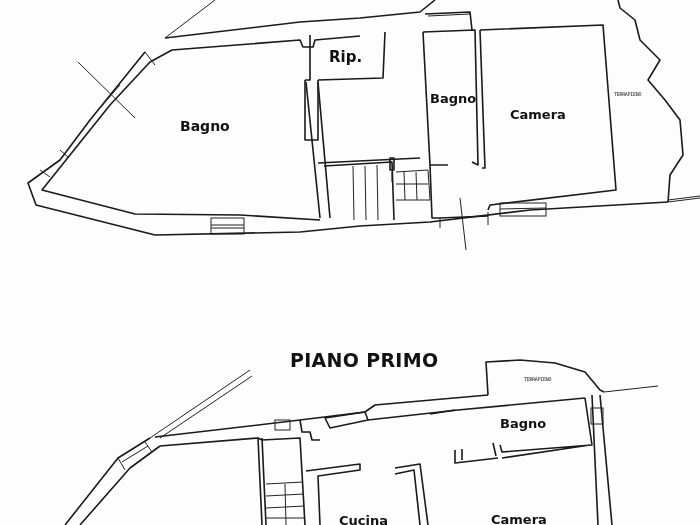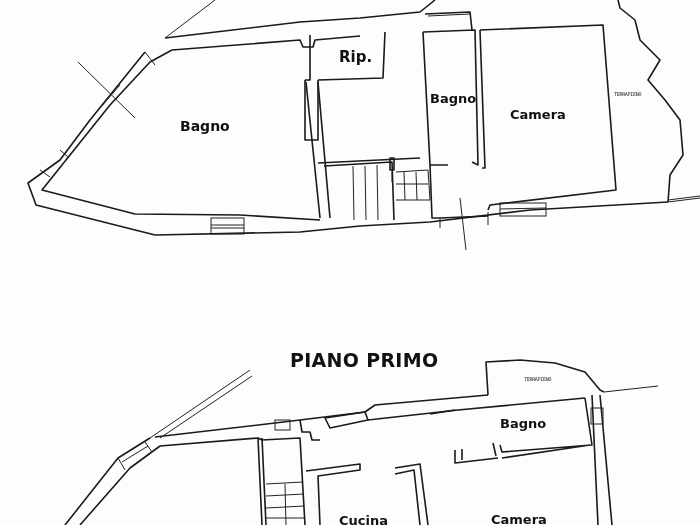--- a/index.html
+++ b/index.html
@@ -107,21 +107,21 @@
       <path class="wall" d="M258,438 L262,525 M262,438 L266,525"></path>
       <path class="wall" d="M262,440 L300,438 L305,525"></path>
       <path class="thin" d="M266,484 L303,482 M266,496 L304,494 M266,508 L304,506 M266,518 L304,518 M285,484 L286,525"></path>
 
       <path class="wall" d="M306,471 L360,464 L360,470 L318,476 L320,525"></path>
       <path class="wall" d="M395,468 L420,464 L428,525 M395,474 L414,470 L420,525"></path>
     </g>
   </svg>
 
   <div class="room-label" style="left:180px; top:118px;">Bagno</div>
-  <div class="room-label" style="left:339px; top:48px; font-size:15px;">Rip.</div>
+  <div class="room-label" style="left:329px; top:48px; font-size:15px;">Rip.</div>
   <div class="room-label" style="left:430px; top:91px; font-size:13px;">Bagno</div>
   <div class="room-label" style="left:510px; top:107px; font-size:13px;">Camera</div>
   <div class="tiny" style="left:614px; top:91px;">TERRAPIENO</div>
 
   <div class="floor-title" style="left:290px; top:349px;">PIANO PRIMO</div>
   <div class="tiny" style="left:524px; top:376px;">TERRAPIENO</div>
   <div class="room-label" style="left:500px; top:416px; font-size:13px;">Bagno</div>
   <div class="room-label" style="left:339px; top:513px; font-size:13px;">Cucina</div>
   <div class="room-label" style="left:491px; top:512px; font-size:13px;">Camera</div>
 

